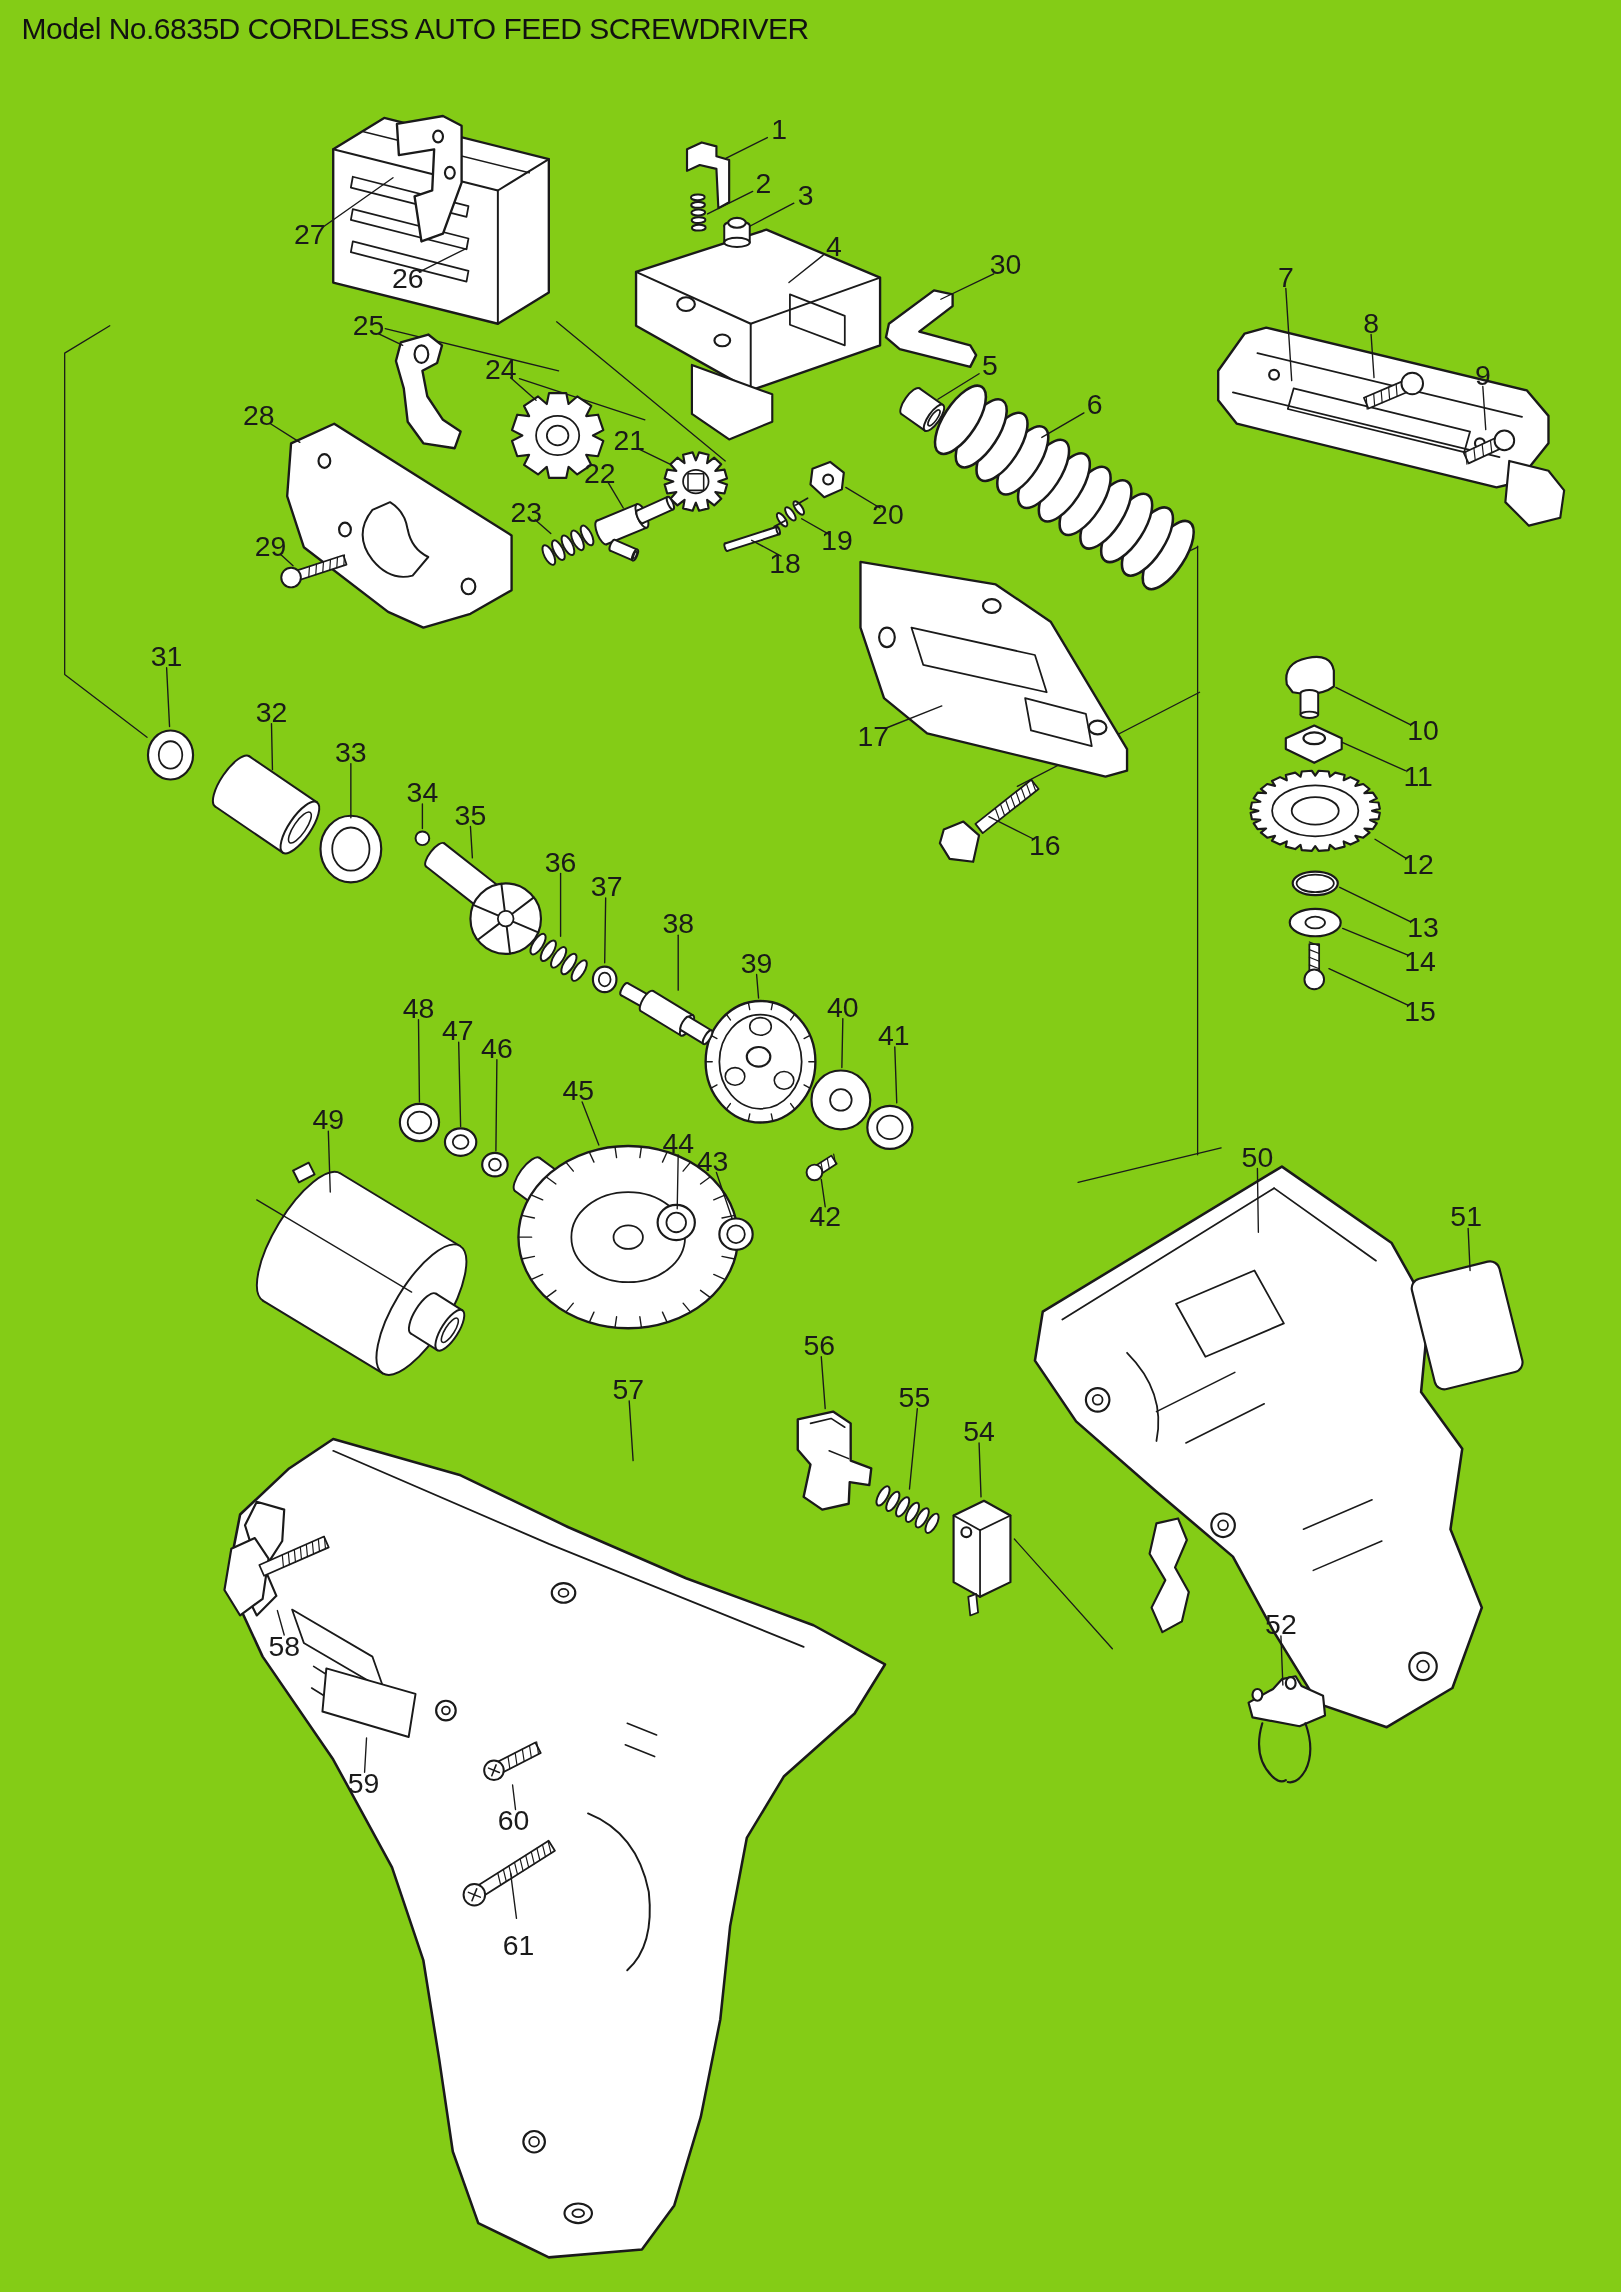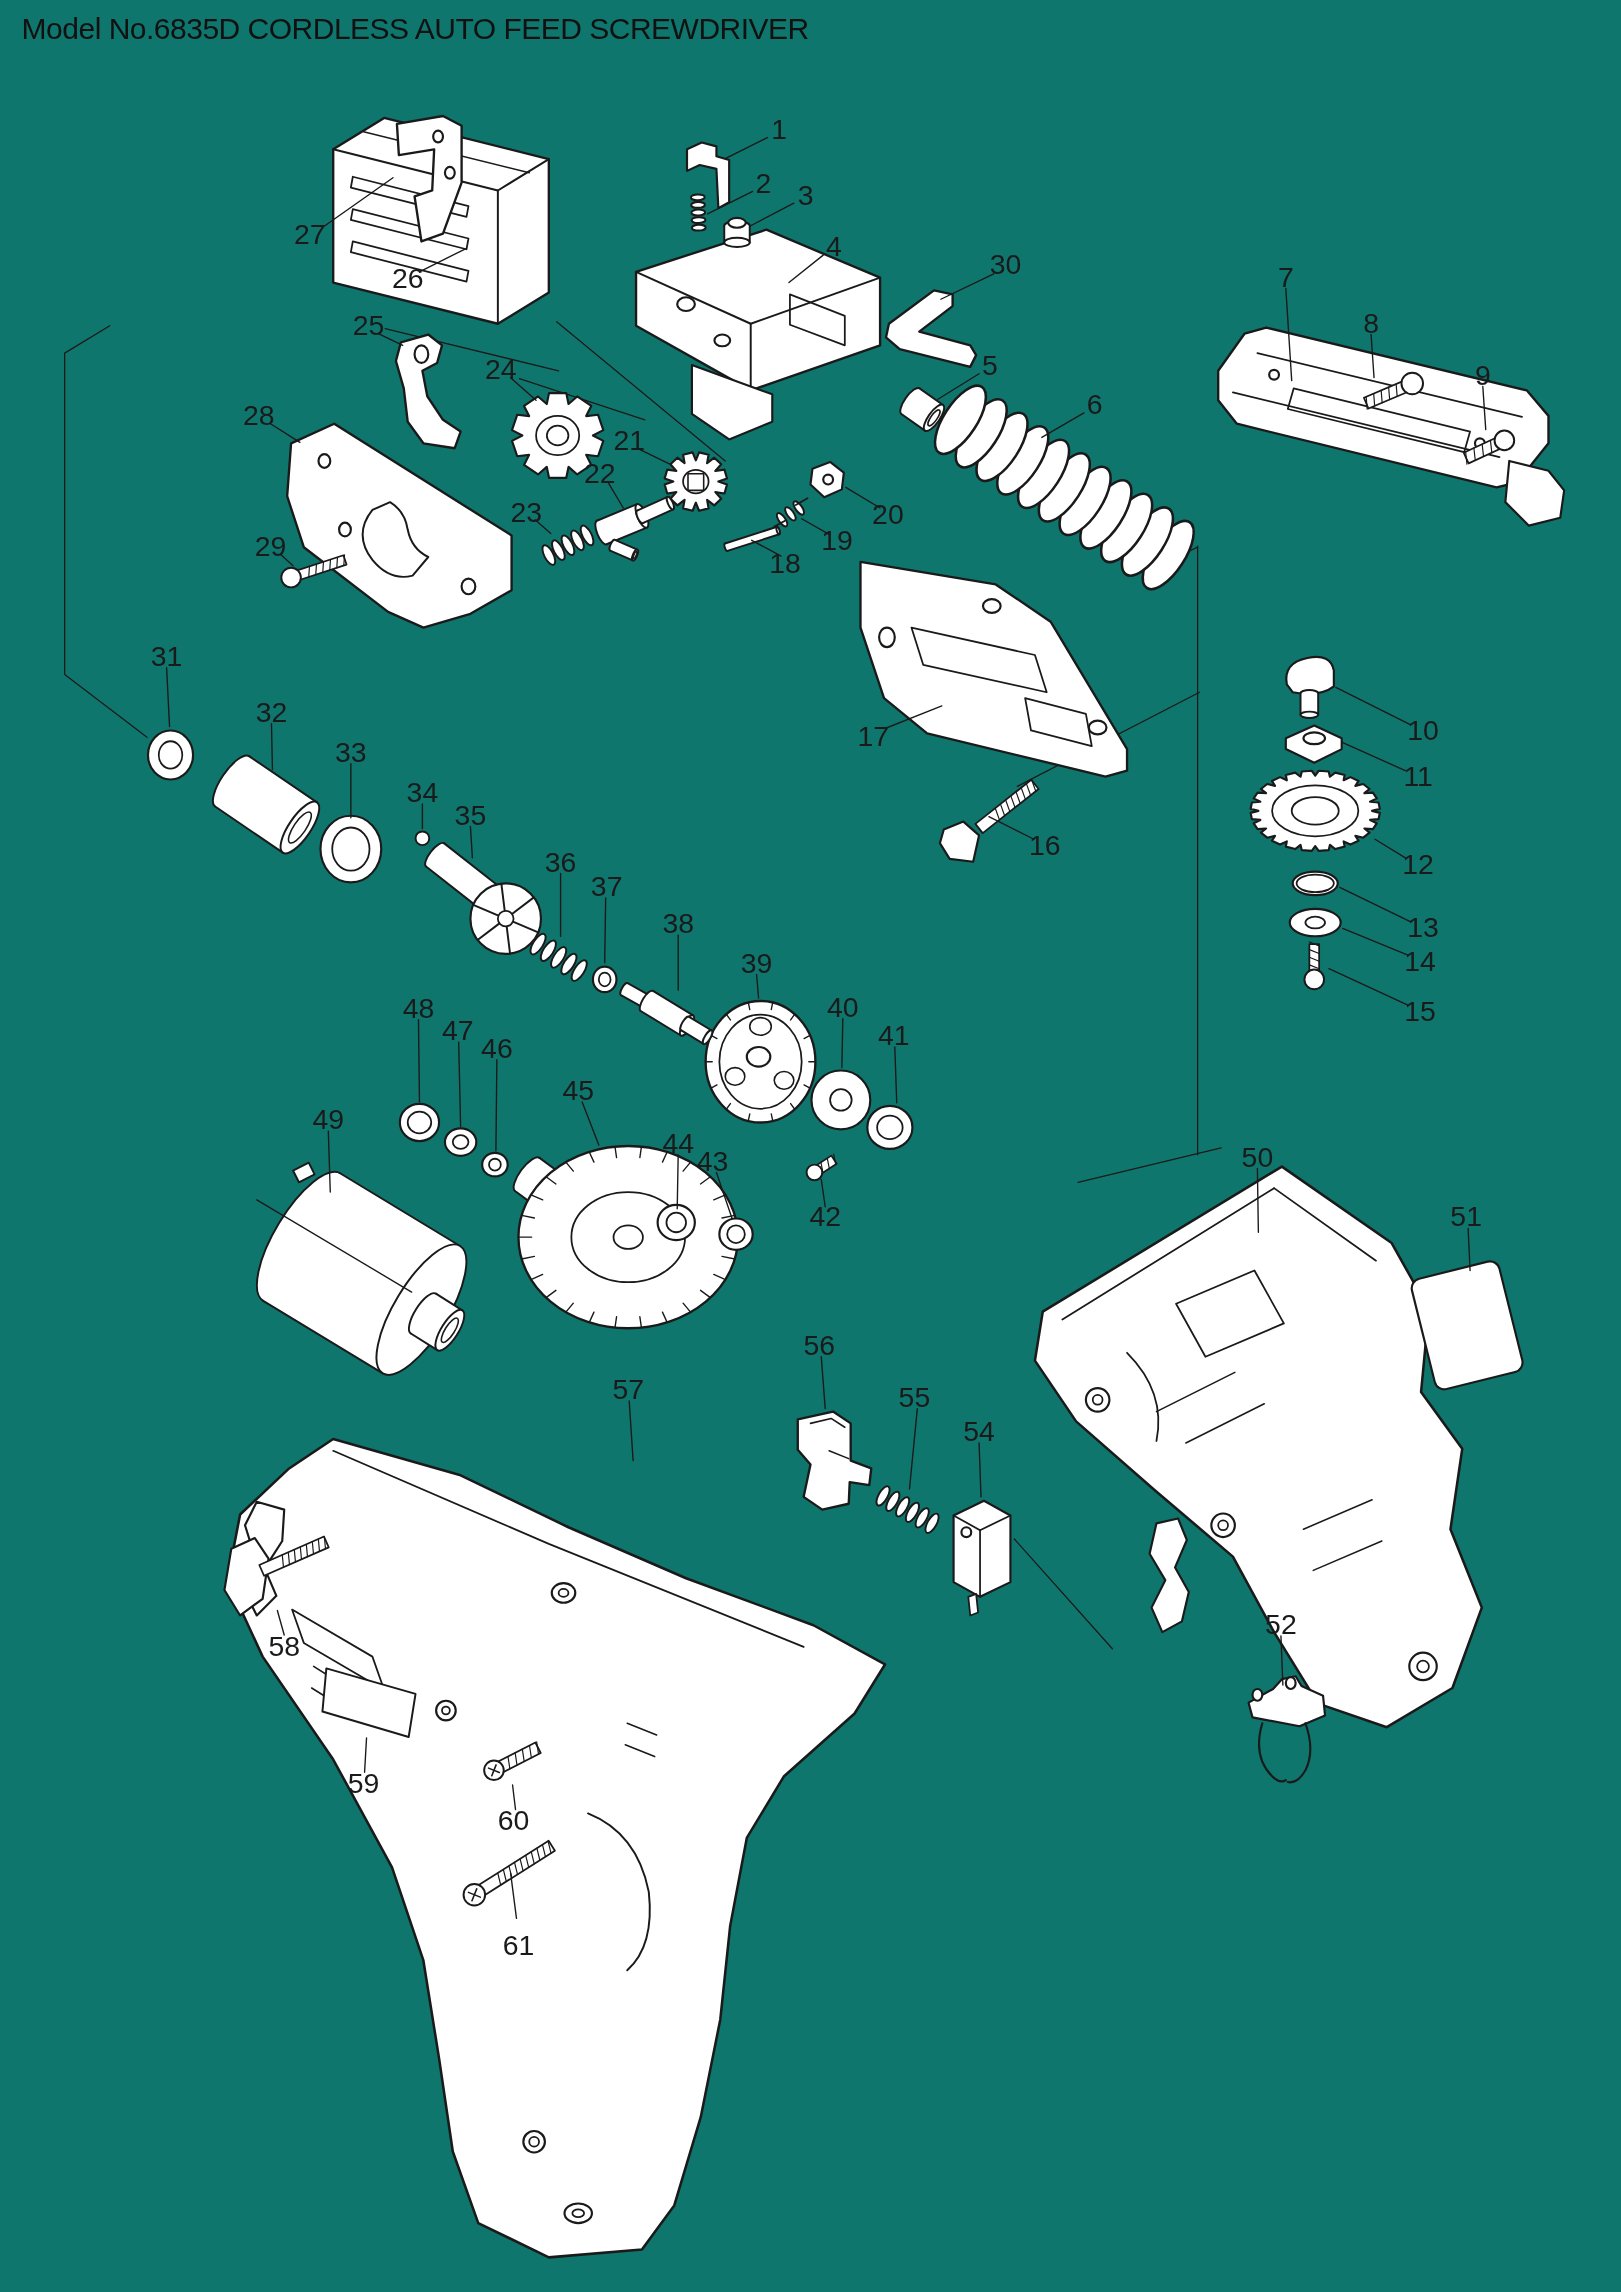--- a/index.html
+++ b/index.html
@@ -1,16 +1,16 @@
 <!DOCTYPE html>
 <html><head>
 <meta charset="utf-8">
 <style>
   html,body{margin:0;padding:0;background:#ffffff;}
-  .stage{position:relative;width:1621px;height:2293px;background:#0f766e;margin:0 auto;overflow:hidden;
+  .stage{position:relative;width:1621px;height:2293px;background:#84cc16;margin:0 auto;overflow:hidden;
          font-family:"Liberation Sans", sans-serif;}
   .title{position:absolute;left:21.6px;top:11.8px;font-size:30px;letter-spacing:-0.5px;color:#111;
          font-weight:500;white-space:nowrap;}
   svg{position:absolute;left:0;top:0;}
   text.plbl{font-family:"Liberation Sans", sans-serif;fill:#1a1a1a;}
 </style>
 </head>
 <body>
 
 <div class="stage">

